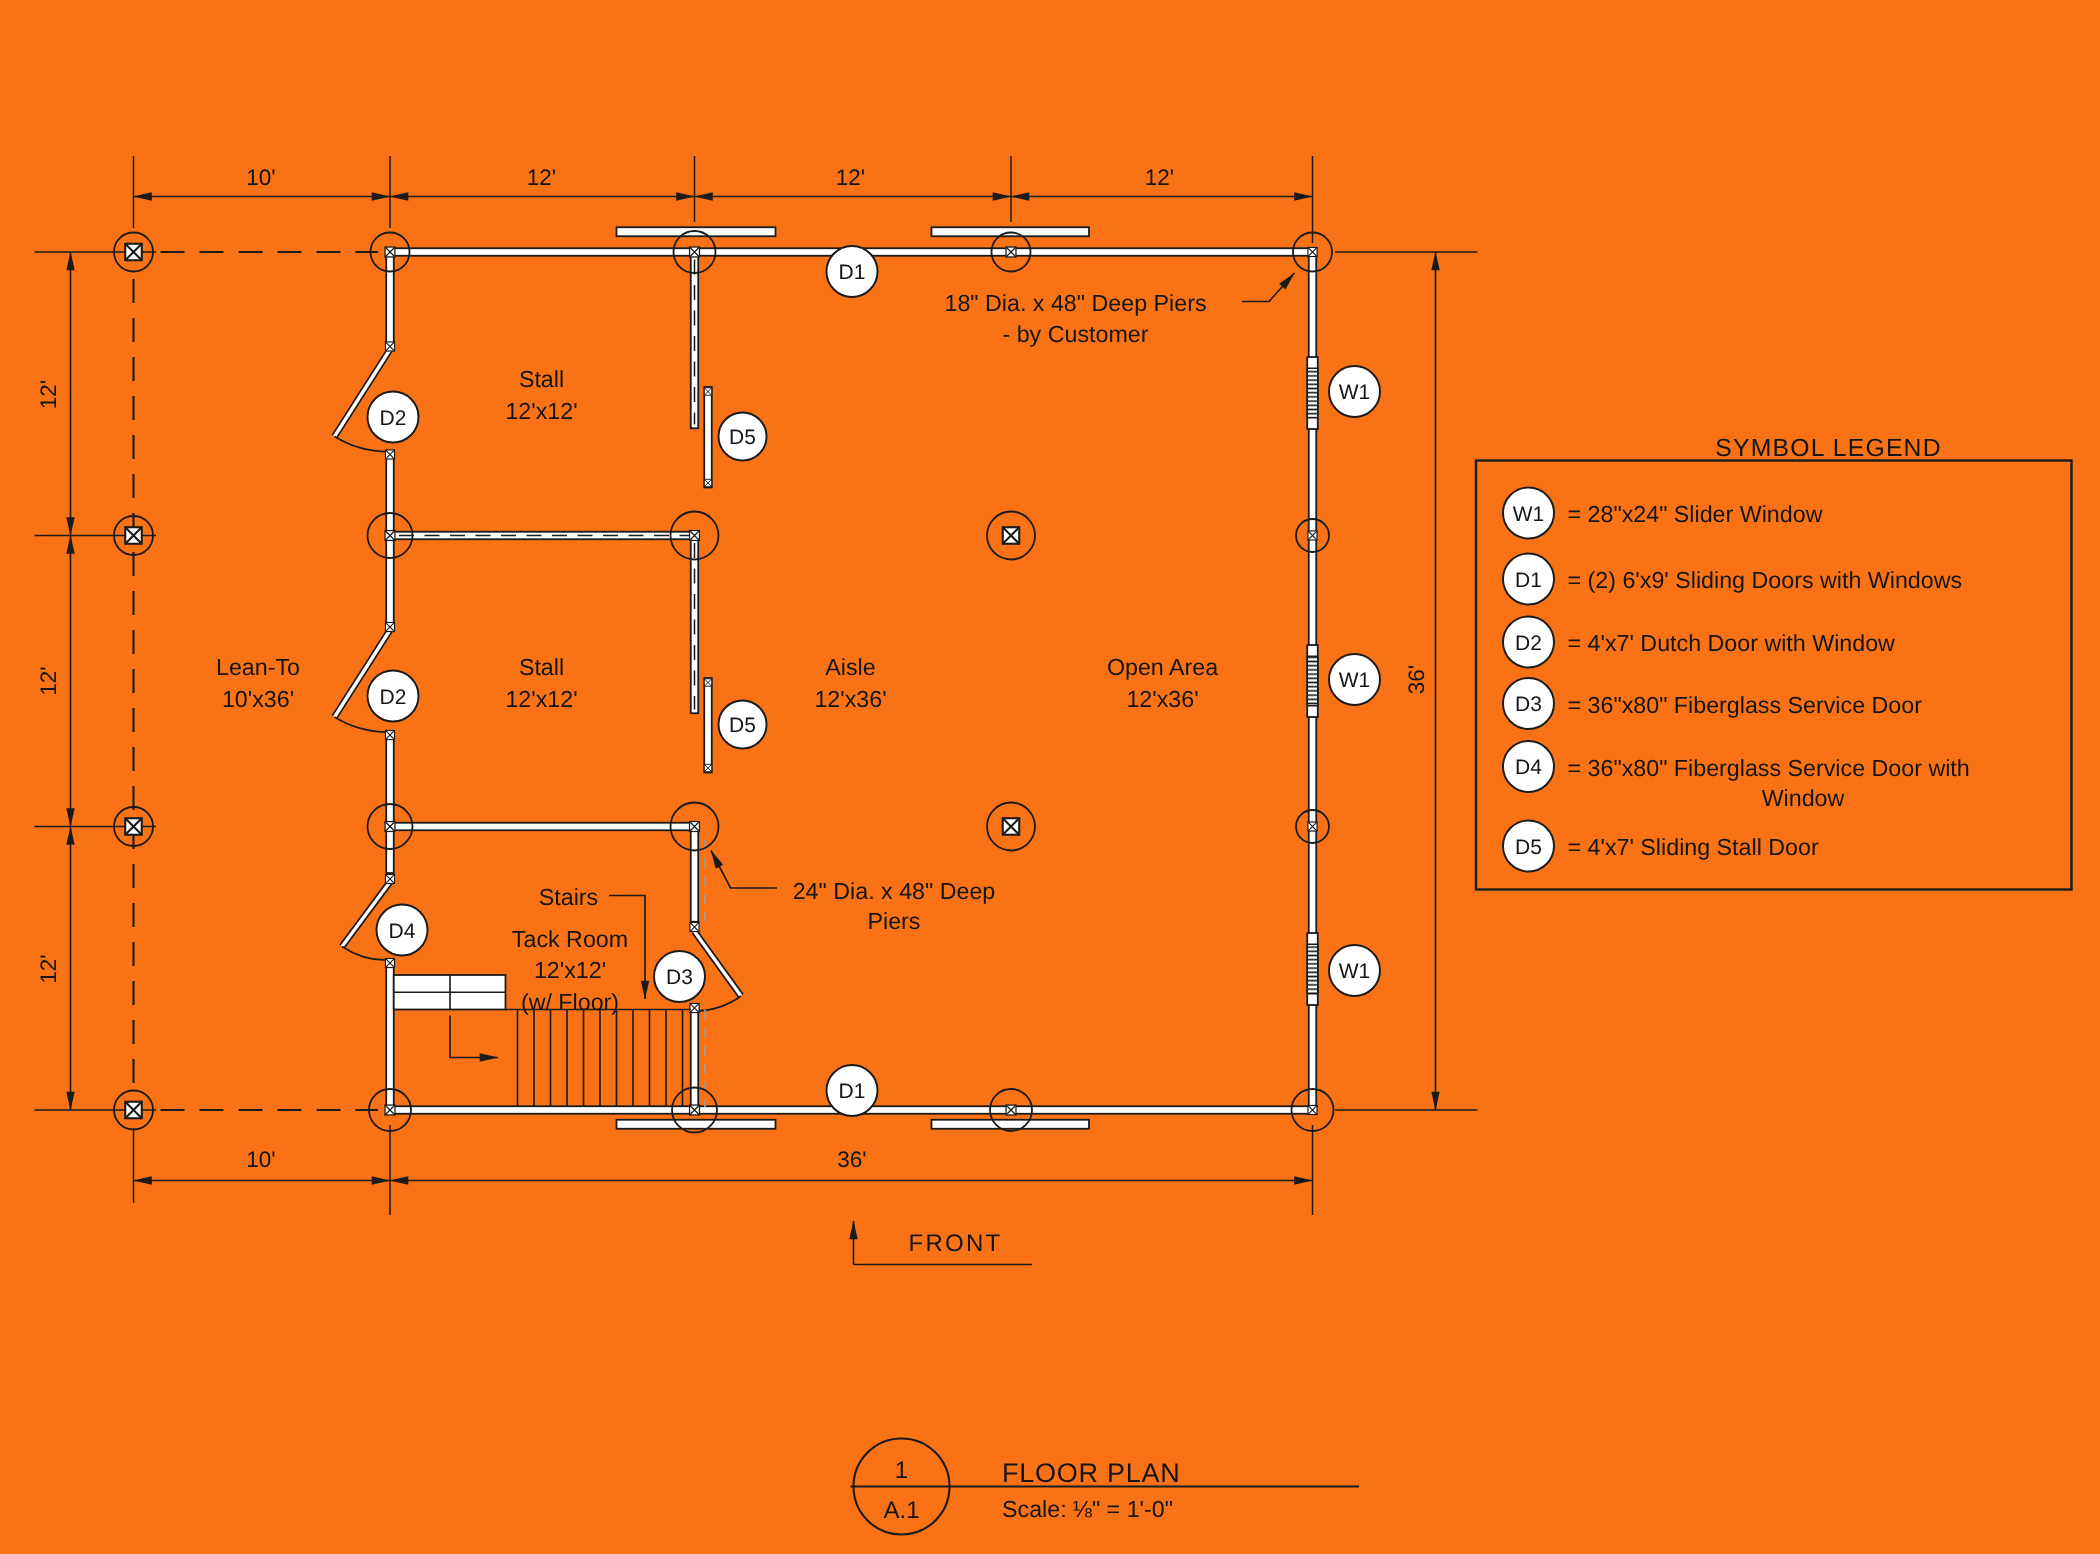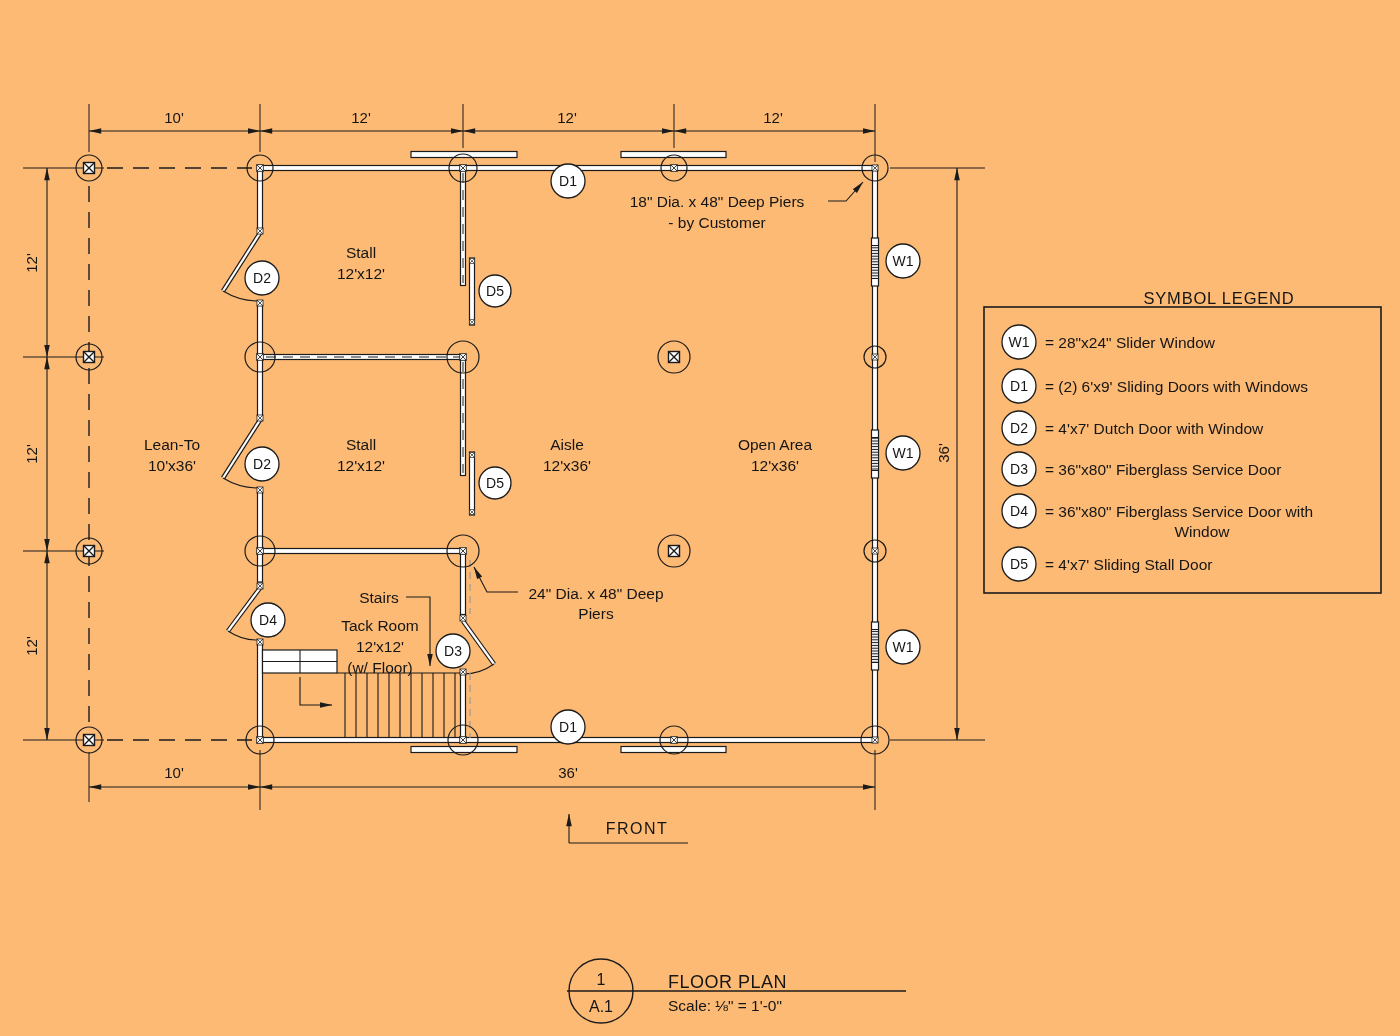--- a/index.html
+++ b/index.html
@@ -1,16 +1,16 @@
 <!DOCTYPE html>
 <html><head>
 <meta charset="utf-8">
 <style>
   html,body{margin:0;padding:0;background:#ffffff;}
-  #stage{position:relative;width:1400px;height:1036px;background:#fdba74;overflow:hidden;}
+  #stage{position:relative;width:1400px;height:1036px;background:#f97316;overflow:hidden;}
   svg{display:block;}
   svg text{font-family:"Liberation Sans","DejaVu Sans",sans-serif;fill:#151515;}
   .ln{stroke:#1b1b1b;stroke-width:1.3;fill:none;}
   .thin{stroke:#1b1b1b;stroke-width:1.1;fill:none;}
   .wall{fill:#ffffff;stroke:#1b1b1b;stroke-width:1.2;}
   .dash{stroke:#1b1b1b;stroke-width:1.4;stroke-dasharray:16 10;fill:none;}
   .cdash{stroke:#1b1b1b;stroke-width:1;stroke-dasharray:10 7;fill:none;}
   .gdash{stroke:#9a9a9a;stroke-width:1.2;stroke-dasharray:7 5;fill:none;}
   .dim{stroke:#1b1b1b;stroke-width:1.1;fill:none;}
   .ext{stroke:#1b1b1b;stroke-width:1;fill:none;}

